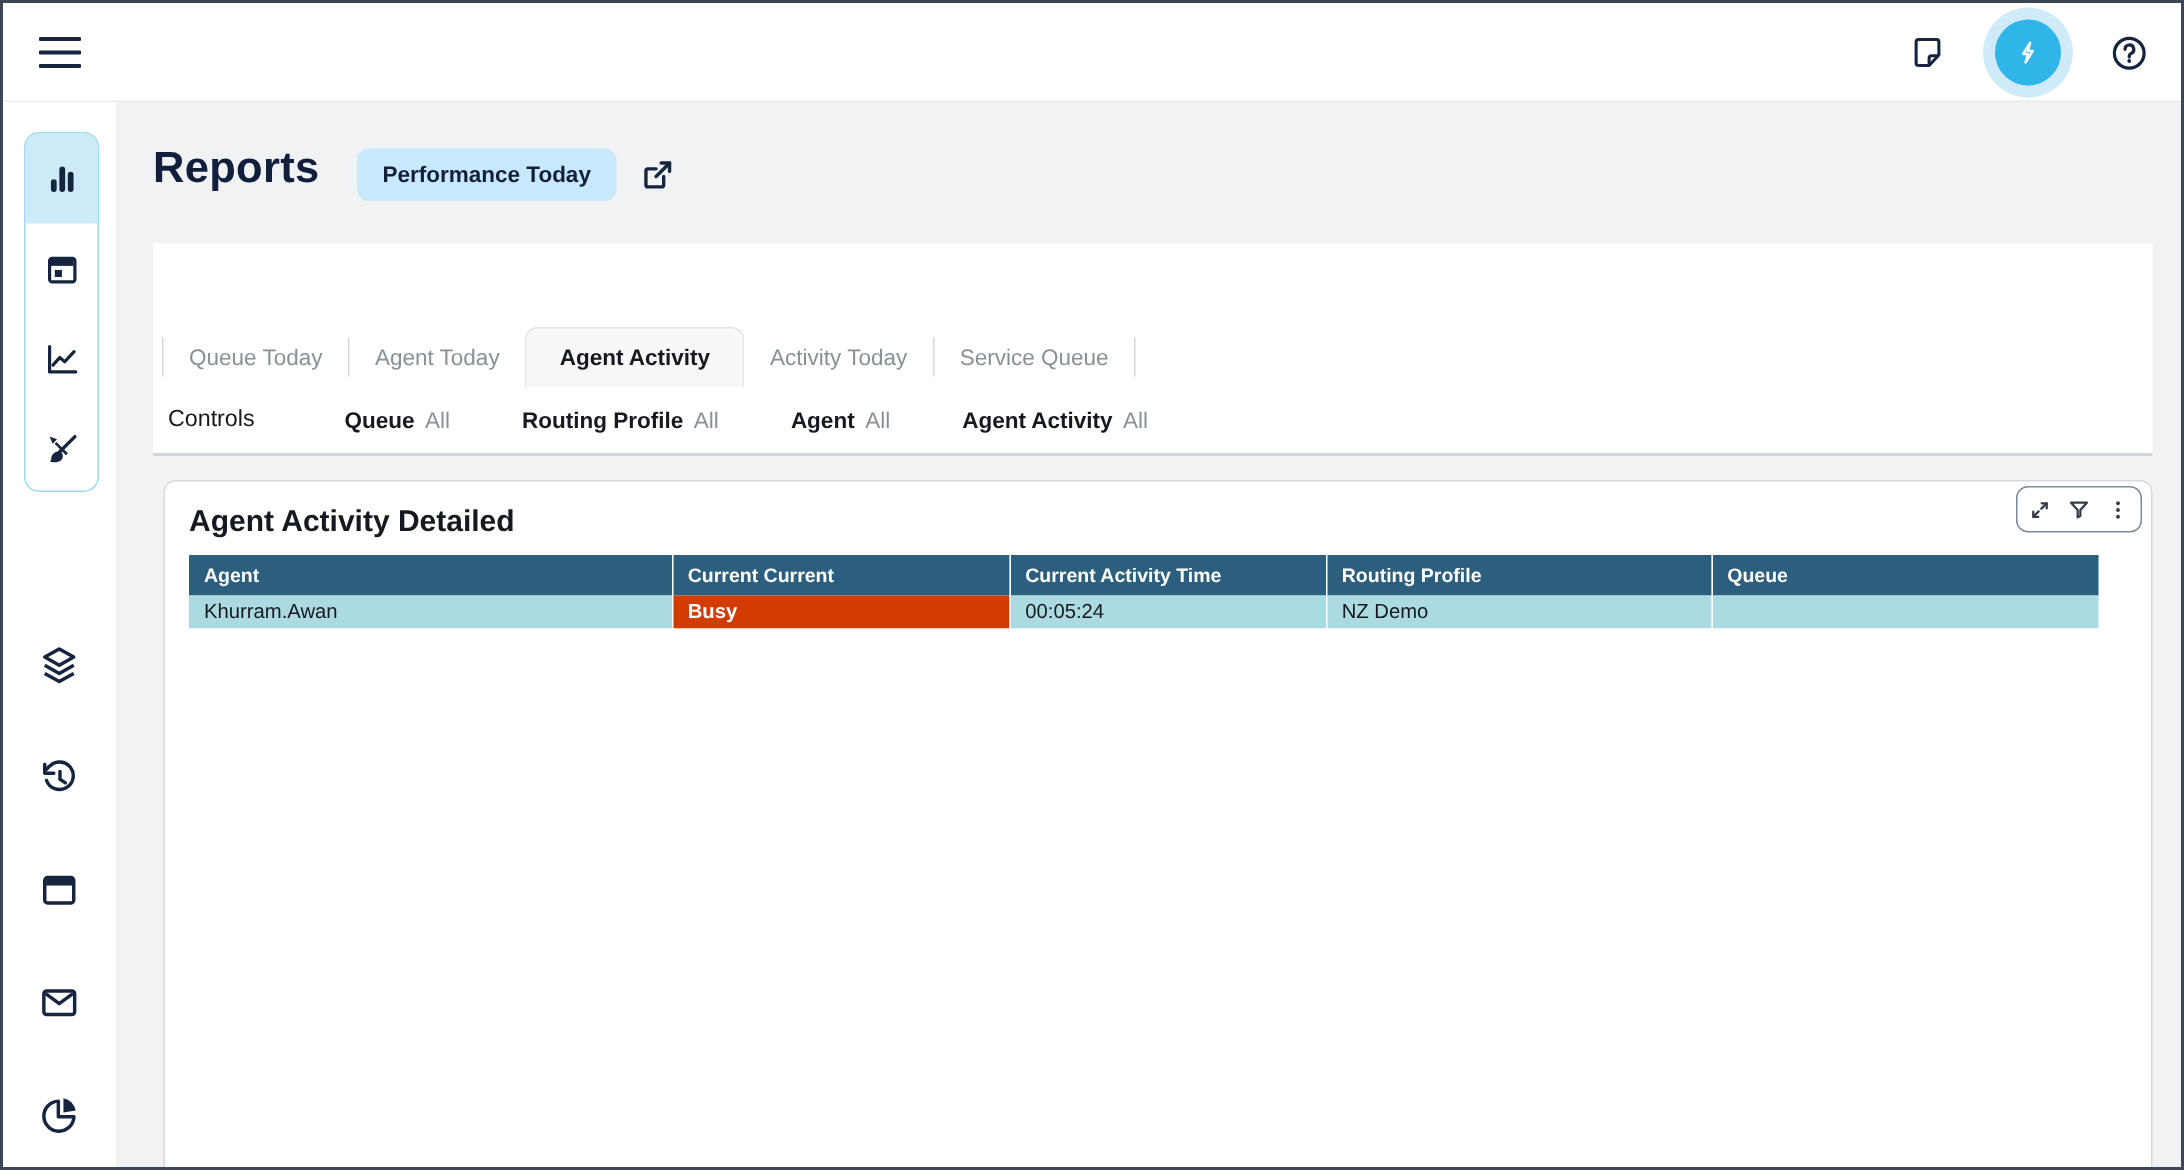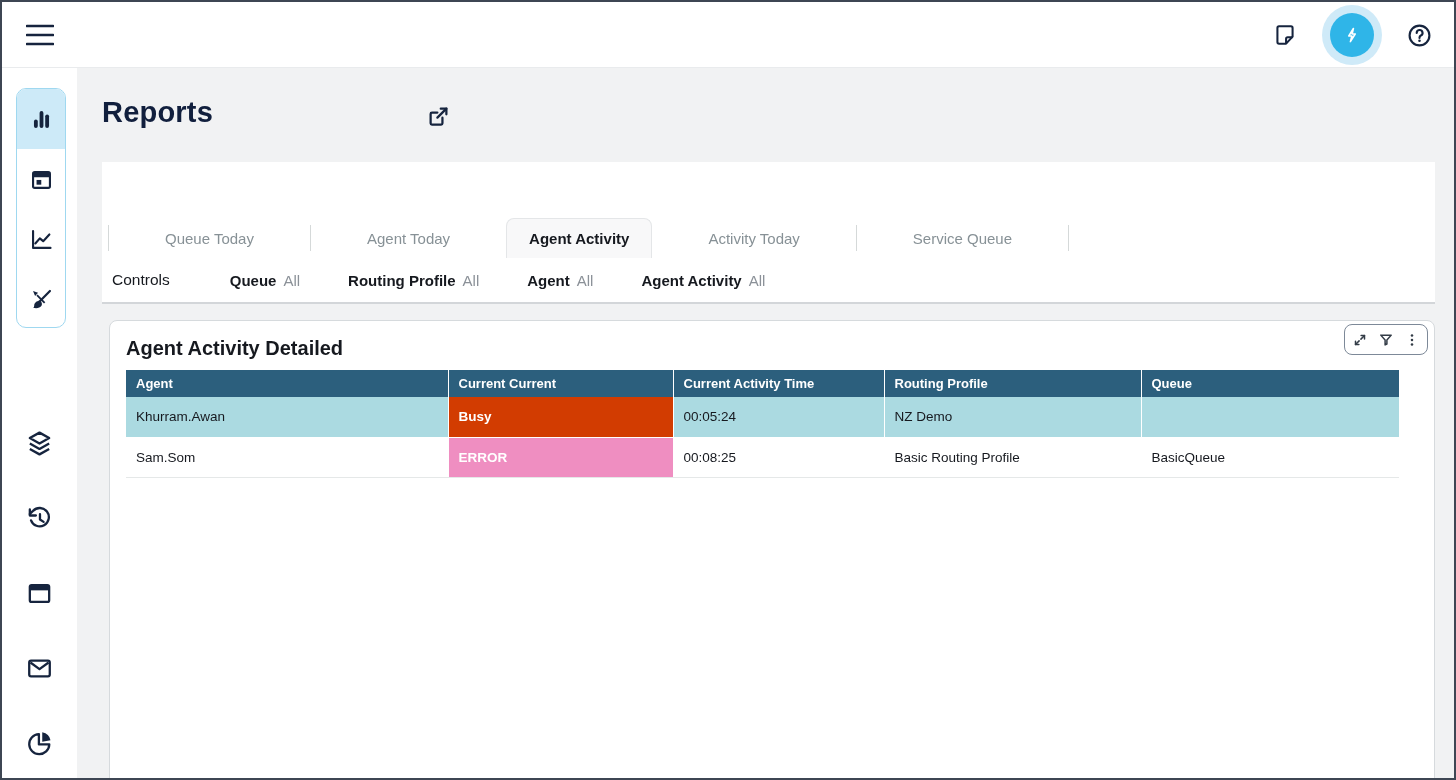--- a/index.html
+++ b/index.html
@@ -24,21 +24,21 @@
 
   
   .main-bg { position:absolute; left:75px; top:66px; right:0; bottom:0; background:#f1f2f3; }
   .page-title { position:absolute; left:100px; top:94px; font-size:29px; font-weight:800; color:#111f3d; letter-spacing:.2px; }
   .report-badge { position:absolute; left:236px; top:97px; height:35px; line-height:35px; padding:0 17px; border-radius:8px; font-size:15px; font-weight:700; color:#111f3d; }
   .open-new { position:absolute; left:423px; top:101px; width:27px; height:27px; display:flex; align-items:center; justify-content:center; cursor:pointer; }
 
   .white-panel { position:absolute; left:100px; top:160px; width:1333px; height:142px; background:#ffffff; border-bottom:2px solid #d3d6d9; }
 
   
-  .tabs-row { position:absolute; left:106px; top:216px; height:40px; display:flex; align-items:center; z-index:3;gap:39px; }
+  .tabs-row { position:absolute; left:106px; top:216px; height:40px; display:flex; align-items:center; z-index:3; }
   .tab { padding:0 17px; font-size:15px; color:#879196; cursor:pointer; white-space:nowrap; }
   .tab-sep { width:1px; height:26px; background:#d5d9d9; }
   .tab.active { height:40px; line-height:39px; padding:0 22px; background:#f8f8f9; border:1px solid #e4e6e8; border-bottom:none; border-radius:8px 8px 0 0; color:#16191f; font-weight:700; }
 
   
   .controls-row { position:absolute; left:110px; top:256px; height:44px; display:flex; align-items:center; z-index:3; }
   .controls-label { font-size:15.5px; color:#16191f; margin-right:60px; }
   .filter-item { display:flex; align-items:baseline; gap:7px; margin-right:48px; cursor:pointer; }
   .filter-name { font-size:15px; font-weight:700; color:#16191f; }
   .filter-value { font-size:15px; color:#8b9198; }
@@ -46,21 +46,21 @@
   
   .card { position:absolute; left:107px; top:318px; width:1326px; height:470px; background:#ffffff; border:1px solid #d6dadd; border-radius:8px 8px 0 0; z-index:2; }
   .card-title { position:absolute; left:16px; top:16px; font-size:20px; font-weight:700; color:#16191f; }
   .btn-group { position:absolute; right:6px; top:3px; height:31px; border:1px solid #7d8998; border-radius:8px; background:#ffffff; display:flex; align-items:center; padding:0 2px; }
   .group-btn { width:26px; height:27px; display:flex; align-items:center; justify-content:center; cursor:pointer; }
 
   
   .aa-table { position:absolute; left:16px; top:49px; width:1273px; border-collapse:collapse; table-layout:fixed; }
   .aa-table th { height:27px; color:#ffffff; font-size:13px; font-weight:700; text-align:left; padding:0 0 0 10px; border-right:1px solid #ffffff; }
   .aa-table th:last-child { border-right:none; }
-  .aa-table td { height:40px; font-size:13.5px; color:#16191f; padding:0 0 0 10px; border-right:1px solid #ffffff; }
+  .aa-table td { height:22px; font-size:13.5px; color:#16191f; padding:0 0 0 10px; border-right:1px solid #ffffff; }
   .aa-table td:last-child { border-right:none; }
   .aa-table tr.r0 td { border-bottom:1px solid #ffffff; }
   .aa-table tr.r1 td { border-bottom:1px solid #e5e8e8; }
   .status-cell { color:#ffffff !important; font-weight:700; }
 
   svg { display:block; }
 </style>
 </head>
 <body>
 
@@ -164,20 +164,21 @@
           <path d="M11.5 4.2a8.3 8.3 0 1 0 8.6 8.6h-8.6z" fill="none" stroke="#16243e" stroke-width="1.9" stroke-linejoin="round"></path>
           <path d="M14.3 2.6a8.3 8.3 0 0 1 6.8 6.8l-6.8 1.1z" fill="#16243e"></path>
         </svg>
     </div>
 
   </div>
 
   <div class="main-bg"></div>
 
   <div class="page-title">Reports</div>
+  <div class="report-badge" style="background: rgb(199, 233, 251);">Performance Today</div>
   <div class="open-new">
     <svg width="27" height="27" viewBox="0 0 24 24" fill="none" stroke="#16243e" stroke-width="2" stroke-linecap="round" stroke-linejoin="round">
         <path d="M14 5h5v5"></path>
         <path d="M19 5l-8 8"></path>
         <path d="M15.5 13v5a1.2 1.2 0 0 1-1.2 1.2H6.2A1.2 1.2 0 0 1 5 18V9.7a1.2 1.2 0 0 1 1.2-1.2H11"></path>
       </svg>
   </div>
 
   <div class="white-panel"></div>
 
@@ -257,24 +258,17 @@
         </tr>
       </thead>
       <tbody>
         <tr class="r0">
           <td style="background: rgb(171, 218, 225);">Khurram.Awan</td>
           <td class="status-cell" style="background: rgb(210, 60, 1);">Busy</td>
           <td style="background: rgb(171, 218, 225);">00:05:24</td>
           <td style="background: rgb(171, 218, 225);">NZ Demo</td>
           <td style="background: rgb(171, 218, 225);"></td>
         </tr>
-        <tr class="r1">
-          <td style="background: rgb(255, 255, 255);">Sam.Som</td>
-          <td class="status-cell" style="background: rgb(239, 142, 193);">ERROR</td>
-          <td style="background: rgb(255, 255, 255);">00:08:25</td>
-          <td style="background: rgb(255, 255, 255);">Basic Routing Profile</td>
-          <td style="background: rgb(255, 255, 255);">BasicQueue</td>
-        </tr>
       </tbody>
     </table>
   </div>
 
 </div>
 
 </body></html>

